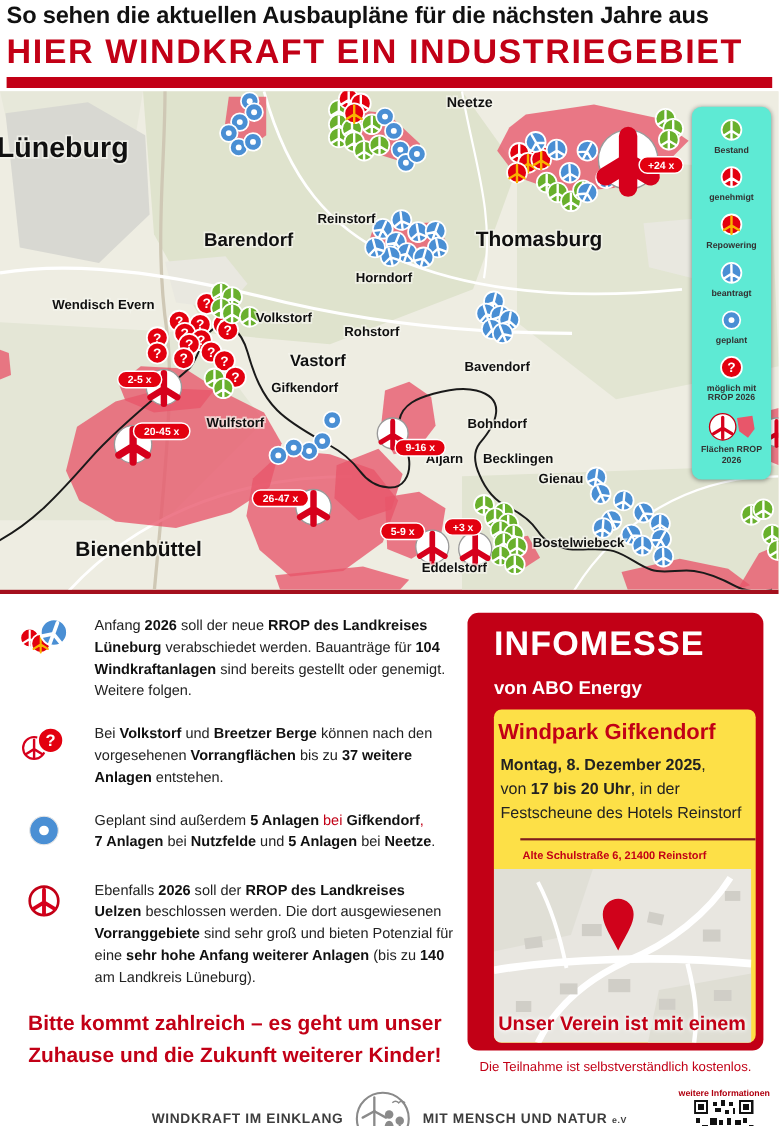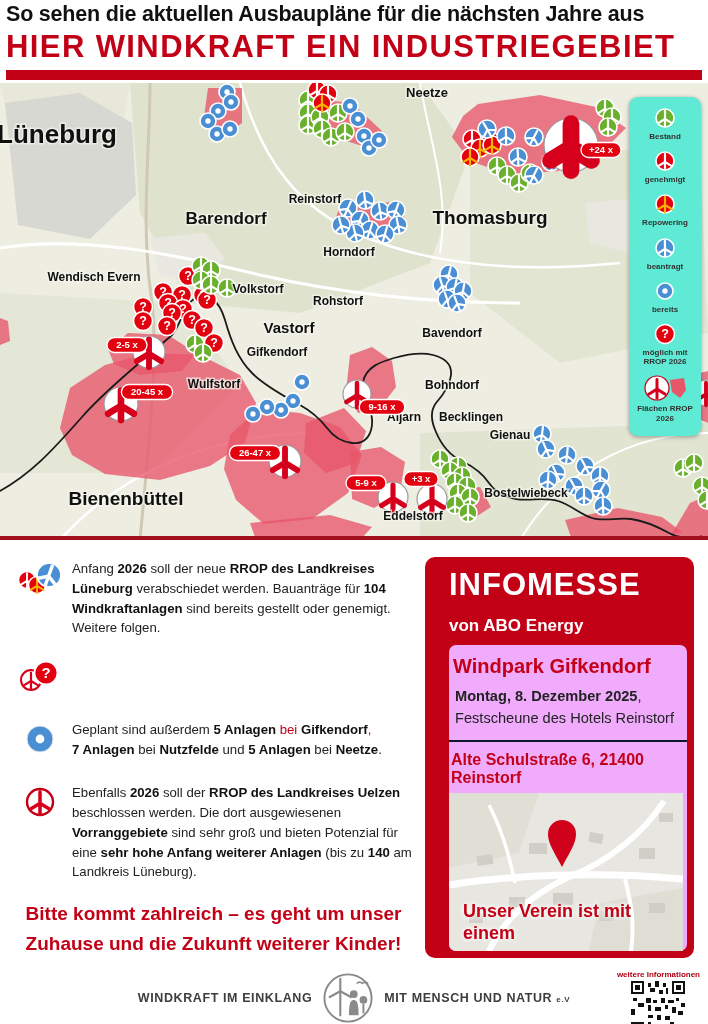--- a/index.html
+++ b/index.html
@@ -14,39 +14,39 @@
   .map-wrap{position:relative;width:708px;height:453px;margin-top:3px;border-bottom:4px solid #a40f1d;background:#edecdf;}
   .map-wrap svg.mainmap{display:block;}
   .legend{position:absolute;top:14px;right:7px;width:68px;background:#5eead4;border-radius:9px;
           box-shadow:0 1px 4px rgba(0,0,0,.35);padding:8px 2px 6px 2px;}
   .leg-item{text-align:center;margin-bottom:7px;}
   .leg-item svg{display:block;margin:0 auto;}
   .leg-label{font-size:8px;font-weight:bold;color:#333;line-height:1.15;margin-top:1px;}
   
   .content{display:flex;gap:12px;padding:0 14px;margin-top:17px;}
   .left-col{flex:1;min-width:0;}
-  .bullet{display:flex;gap:6px;align-items:flex-start;margin-bottom:17px;}
+  .bullet{display:flex;gap:20px;align-items:flex-start;margin-bottom:17px;}
   .bullet .bicon{flex:0 0 52px;}
   .bullet .btext{font-size:13.2px;line-height:1.5;color:#222;padding-top:2px;}
   .btext b{color:#111;}
   .seg-rb{color:#c20016;font-weight:bold;}
   .seg-r{color:#c20016;}
   .cta{margin-top:16px;font-size:19px;line-height:1.55;font-weight:bold;color:#c20016;text-align:center;}
   
   .infobox{width:269px;flex:0 0 248px;background:#c20016;border-radius:10px;padding:10px 7px 7px 24px;
            box-sizing:border-box;color:#fff;text-align:left;}
   .ib-title{font-size:31px;font-weight:bold;letter-spacing:1px;}
   .ib-sub{font-size:17px;font-weight:bold;margin-top:13px;}
-  .ib-inner{background:#f0abfc;border-radius:7px;margin-top:9px;color:#222;overflow:hidden;}
+  .ib-inner{background:#fde047;border-radius:7px;margin-top:9px;color:#222;overflow:hidden;}
   .ib-event{font-size:20px;font-weight:bold;color:#c20016;padding:10px 4px 6px 4px;}
   .ib-dates{font-size:14.6px;line-height:1.5;padding:2px 6px 10px 6px;}
-  .ib-address{border-top:2px solid #0f172a;font-size:16px;font-weight:bold;color:#c20016;padding:9px 2px 6px 2px;}
+  .ib-address{border-top:2px solid #7f1d1d;font-size:10px;font-weight:bold;color:#c20016;padding:9px 2px 6px 2px;margin-left:24px;}
   .ib-map{position:relative;height:158px;}
   .ib-map svg{display:block;}
-  .ib-stand{position:absolute;left:14px;right:0;bottom:6px;font-size:18px;line-height:1.25;font-weight:bold;color:#c20016;
+  .ib-stand{position:absolute;left:4px;right:0;bottom:6px;font-size:18px;line-height:1.25;font-weight:bold;color:#c20016;
             text-shadow:0 0 4px #fff,0 0 6px #fff;}
   .ib-note{font-size:12px;color:#c20016;text-align:center;margin-top:8px;}
   
   .footer{position:relative;margin-top:10px;padding-top:4px;}
   .f-row{display:flex;align-items:center;justify-content:center;gap:10px;}
   .f-org{font-size:12.5px;font-weight:bold;color:#3d3d3d;letter-spacing:.6px;}
   .f-suffix{font-size:8px;font-weight:bold;color:#3d3d3d;}
   .qr-block{position:absolute;right:8px;top:2px;text-align:center;}
   .qr-label{font-size:8px;font-weight:bold;color:#b00010;margin-bottom:2px;}
 </style>
@@ -657,21 +657,21 @@
           </svg>
           <div class="leg-label">beantragt</div>
         </div>
         <div class="leg-item">
           <svg width="26" height="26" viewBox="-13 -13 26 26">
             <g>
               <circle r="8" fill="#4a8fd4" stroke="#fff" stroke-width="1.6"></circle>
               <circle r="2.7" fill="#fff"></circle>
             </g>
           </svg>
-          <div class="leg-label">bereits</div>
+          <div class="leg-label">geplant</div>
         </div>
         <div class="leg-item">
           <svg width="26" height="26" viewBox="-13 -13 26 26">
             <g>
               <circle r="9.5" fill="#e3000f" stroke="#fff" stroke-width="1.6"></circle>
               <text font-size="12.5" font-weight="bold" fill="#fff" text-anchor="middle" y="4.4">?</text>
             </g>
           </svg>
           <div class="leg-label">möglich mit RROP 2026</div>
         </div>
@@ -712,20 +712,21 @@
             <div class="bicon"><svg width="52" height="42" viewBox="-26 -21 52 42">
                 <g transform="translate(-9,4)">
                   <circle r="10" fill="#fff" stroke="#d6001c" stroke-width="2"></circle>
                   <path d="M0,1 L0,9 M0,1 L0,-7.5 M0,1 L7.2,5.4 M0,1 L-7.2,5.4" stroke="#d6001c" stroke-width="2.2" fill="none" stroke-linecap="round" transform="rotate(0) scale(1)"></path>
                 </g>
                 <g transform="translate(6,-3)">
                   <circle r="11.5" fill="#e3000f" stroke="#fff" stroke-width="1.8"></circle>
                   <text font-size="15" font-weight="bold" fill="#fff" text-anchor="middle" y="5.4">?</text>
                 </g>
               </svg></div>
+            <div class="btext"><span>Bei </span><b>Volkstorf</b><span> und </span><b>Breetzer Berge</b><span> können nach den vorgesehenen </span><b>Vorrangflächen</b><span> bis zu </span><b>37 weitere Anlagen</b><span> entstehen.</span></div>
           </div>
           <div class="bullet">
             <div class="bicon"><svg width="52" height="42" viewBox="-26 -21 52 42">
                 <g transform="translate(0,0)">
                   <circle r="13" fill="#4a8fd4" stroke="#e6e6e6" stroke-width="1"></circle>
                   <circle r="4.4" fill="#fff"></circle>
                 </g>
               </svg></div>
             <div class="btext"><span>Geplant sind außerdem </span><b class="seg-rb">5 Anlagen</b><span class="seg-r"> bei </span><b class="seg-rb">Gifkendorf</b><span class="seg-r">,</span><br><b>7 Anlagen</b><span> bei </span><b>Nutzfelde</b><span> und </span><b>5 Anlagen</b><span> bei </span><b>Neetze</b><span>.</span></div>
           </div>
@@ -746,20 +747,21 @@
     </div>
 
     <div>
       <div class="infobox">
         <div class="ib-title">INFOMESSE</div>
         <div class="ib-sub">von ABO Energy</div>
         <div class="ib-inner">
           <div class="ib-event">Windpark Gifkendorf</div>
           <div class="ib-dates" id="ib-dates">
               <div><b>Montag, 8. Dezember 2025</b><span>,</span></div>
+              <div><span>von </span><b>17 bis 20 Uhr</b><span>, in der</span></div>
               <div><span>Festscheune des Hotels Reinstorf</span></div>
             </div>
           <div class="ib-address">Alte Schulstraße 6, 21400 Reinstorf</div>
           <div class="ib-map">
             <svg width="234" height="158" viewBox="0 0 234 158">
               <rect width="234" height="158" fill="#e8e6e0"></rect>
               <polygon points="0,0 90,0 70,60 0,75" fill="#e0dfd6"></polygon>
               <polygon points="150,110 234,95 234,158 140,158" fill="#dfded4"></polygon>
               <path d="M0,92 C60,82 150,78 234,86" stroke="#fff" stroke-width="7" fill="none"></path>
               <path d="M120,84 C160,68 195,40 215,8" stroke="#fff" stroke-width="6" fill="none"></path>
@@ -779,20 +781,21 @@
                 <rect x="210" y="20" width="14" height="9"></rect>
               </g>
               <path d="M113 74 C104 57 99 50 99 41 A14 14 0 1 1 127 41 C127 50 122 57 113 74 Z" fill="#d0021b"></path>
             </svg>
             <div class="ib-stand">
               <span>Unser Verein ist mit einem</span><br>
             </div>
           </div>
         </div>
       </div>
+      <div class="ib-note">Die Teilnahme ist selbstverständlich kostenlos.</div>
     </div>
   </div>
 
   <div class="footer">
     <div class="f-row">
       <span class="f-org">WINDKRAFT IM EINKLANG</span>
       <svg width="52" height="52" viewBox="0 0 54 54">
         <circle cx="27" cy="27" r="24.5" fill="#fff" stroke="#8a8a8a" stroke-width="2"></circle>
         <g stroke="#8a8a8a" stroke-width="2.2" stroke-linecap="round" fill="none">
           <path d="M19,45 L19,20"></path>

